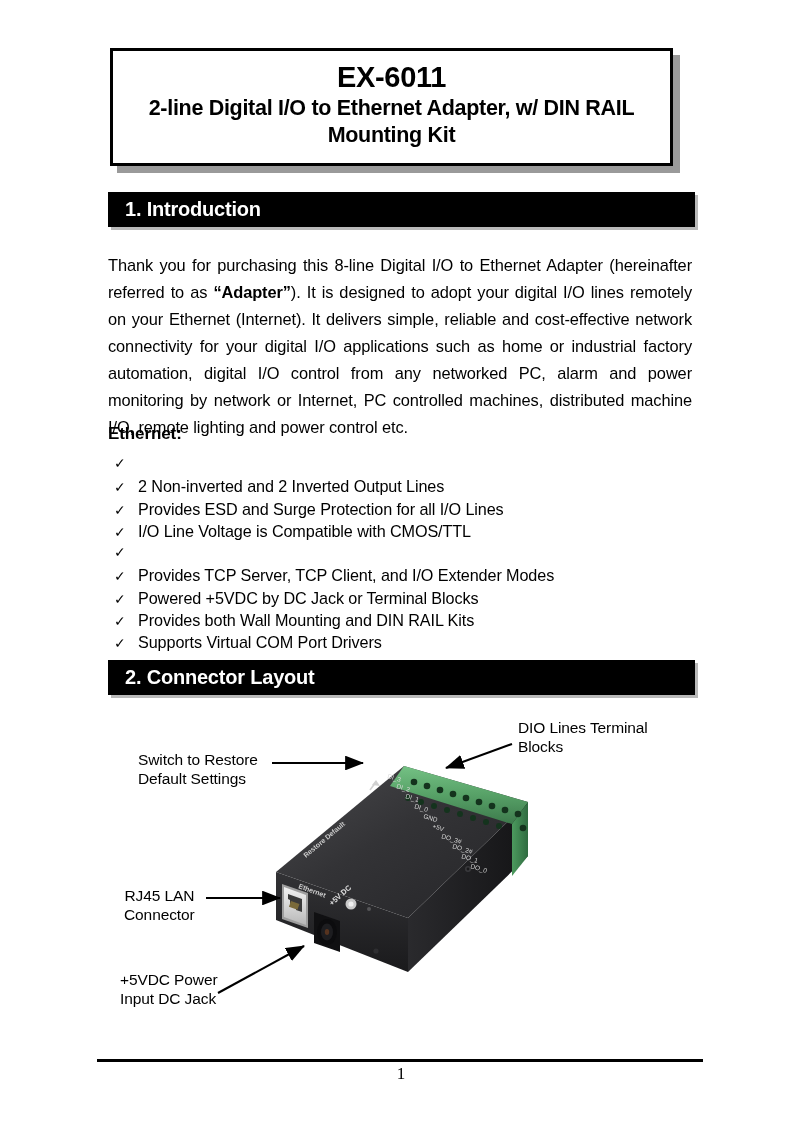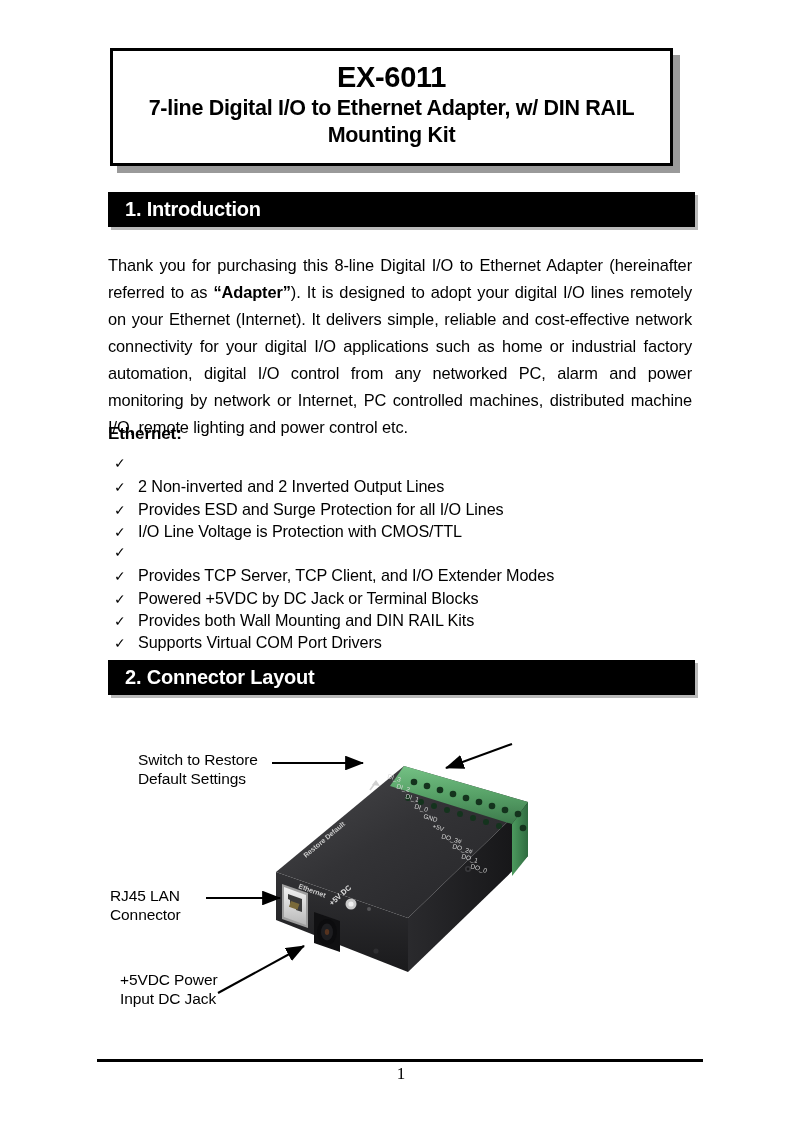--- a/index.html
+++ b/index.html
@@ -137,21 +137,21 @@
 
   .fig-label {
     position: absolute;
     font-size: 15.5px;
     line-height: 19px;
     letter-spacing: -0.1px;
     white-space: pre-line;
   }
   #lbl-dio    { left: 410px; top: 12px; }
   #lbl-switch { left: 30px;  top: 44px; }
-  #lbl-rj45   { left: 2px;  top: 180px; }
+  #lbl-rj45   { left: 16px;  top: 180px; text-align: center; }
   #lbl-dc     { left: 12px;  top: 264px; }
 
   .fig-svg {
     position: absolute;
     left: 0; top: 0;
     width: 587px;
     height: 320px;
   }
 
   
@@ -173,21 +173,21 @@
     font-size: 17px;
   }
 </style>
 </head>
 <body>
 
 <div class="page">
 
   <div class="title-box">
     <div class="title-main">EX-6011</div>
-    <div class="title-sub">7-line Digital I/O to Ethernet Adapter, w/ DIN RAIL Mounting Kit</div>
+    <div class="title-sub">2-line Digital I/O to Ethernet Adapter, w/ DIN RAIL Mounting Kit</div>
   </div>
 
   <div class="section-bar" id="sec-intro">
     <span>1. Introduction</span>
   </div>
 
   <p class="body-text"><span>Thank you for purchasing this 8-line Digital I/O to Ethernet Adapter (hereinafter referred to as </span><b>“Adapter”</b><span>). It is designed to adopt your digital I/O lines remotely on your Ethernet (Internet). It delivers simple, reliable and cost-effective network connectivity for your digital I/O applications such as home or industrial factory automation, digital I/O control from any networked PC, alarm and power monitoring by network or Internet, PC controlled machines,  distributed machine I/O, remote lighting and power control etc.</span></p>
 
   <div class="features-head">Ethernet:</div>
 
@@ -198,21 +198,21 @@
       <div class="feature-item">
         <span class="feature-check">✓</span>
         <span class="feature-label">2 Non-inverted and 2 Inverted Output Lines</span>
       </div>
       <div class="feature-item">
         <span class="feature-check">✓</span>
         <span class="feature-label">Provides ESD and Surge Protection for all I/O Lines</span>
       </div>
       <div class="feature-item">
         <span class="feature-check">✓</span>
-        <span class="feature-label">I/O Line Voltage is Protection with CMOS/TTL</span>
+        <span class="feature-label">I/O Line Voltage is Compatible with CMOS/TTL</span>
       </div>
       <div class="feature-item">
         <span class="feature-check">✓</span>
       </div>
       <div class="feature-item">
         <span class="feature-check">✓</span>
         <span class="feature-label">Provides TCP Server, TCP Client, and I/O Extender Modes</span>
       </div>
       <div class="feature-item">
         <span class="feature-check">✓</span>
@@ -341,20 +341,22 @@
 
       <line x1="404" y1="38" x2="338" y2="62" stroke="#000" stroke-width="2.1" marker-end="url(#arrowhead)"></line>
 
       <line x1="164" y1="57" x2="255" y2="57" stroke="#000" stroke-width="2.1" marker-end="url(#arrowhead)"></line>
 
       <line x1="98" y1="192" x2="172" y2="192" stroke="#000" stroke-width="2.1" marker-end="url(#arrowhead)"></line>
 
       <line x1="110" y1="287" x2="196" y2="240" stroke="#000" stroke-width="2.1" marker-end="url(#arrowhead)"></line>
     </svg>
 
+    <div class="fig-label" id="lbl-dio">DIO Lines Terminal
+Blocks</div>
     <div class="fig-label" id="lbl-switch">Switch to Restore
 Default Settings</div>
     <div class="fig-label" id="lbl-rj45">RJ45 LAN
 Connector</div>
     <div class="fig-label" id="lbl-dc">+5VDC Power
 Input DC Jack</div>
   </div>
 
   <div class="footer-rule"></div>
   <div class="footer-page">1</div>

